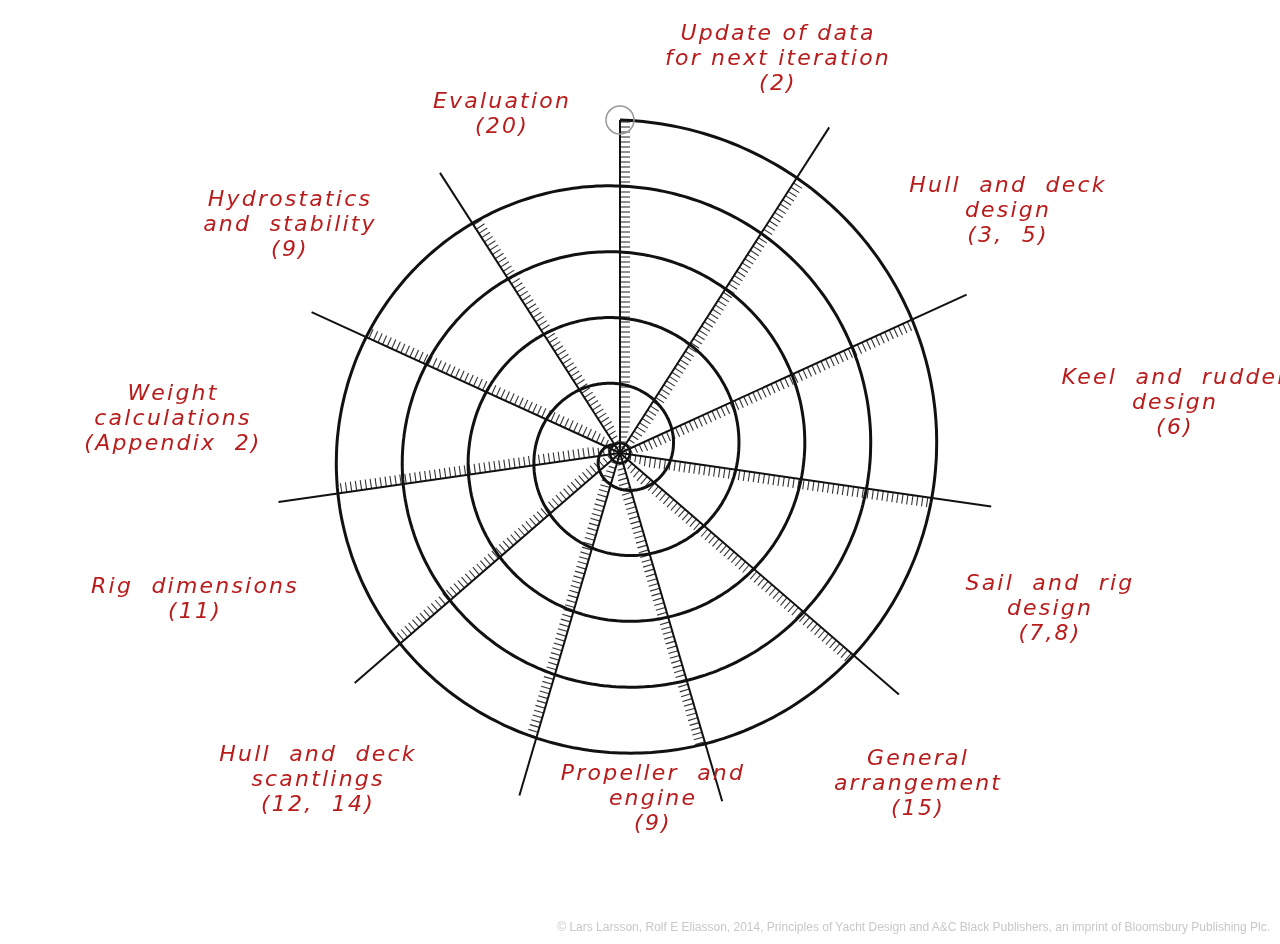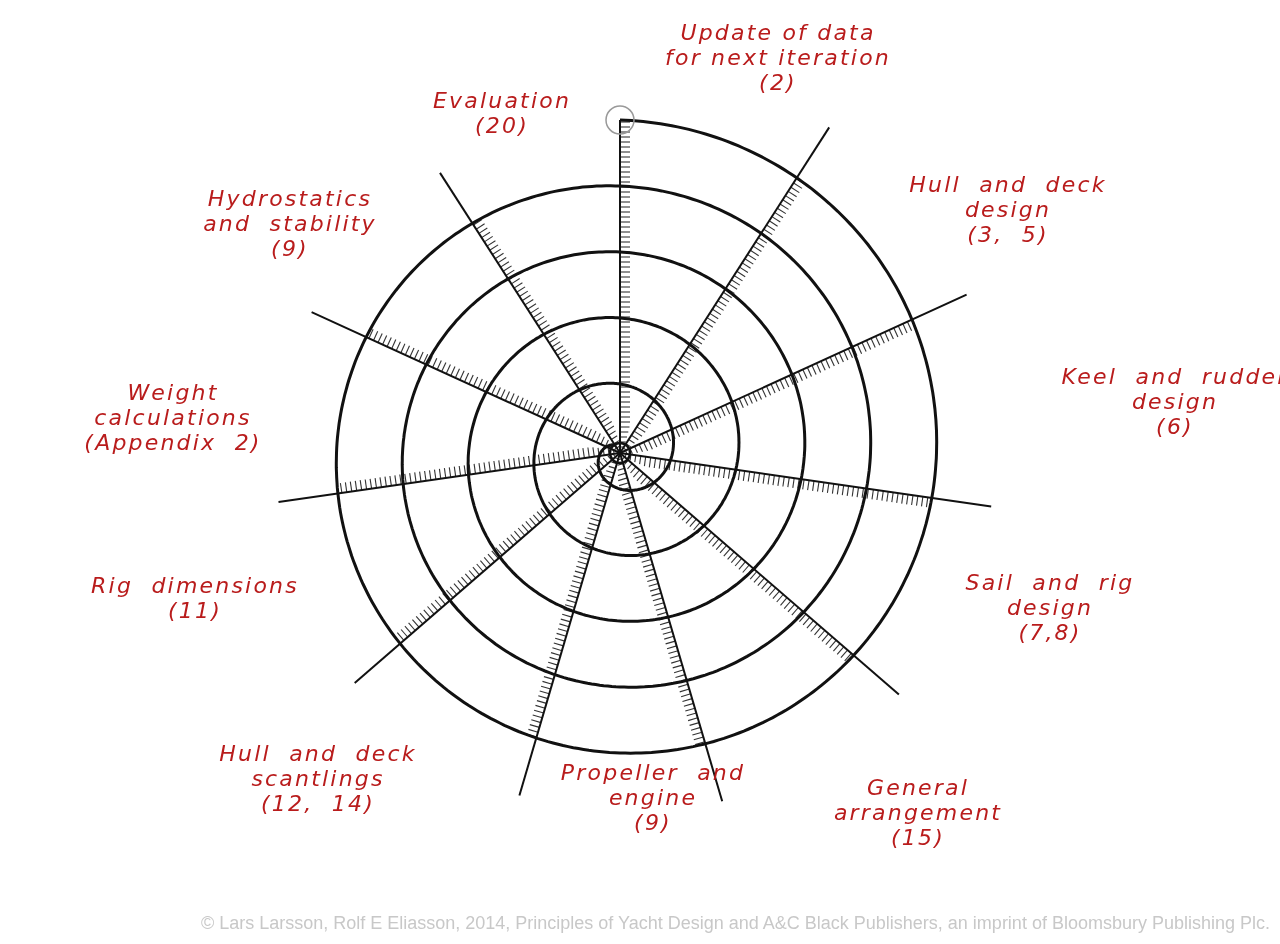--- a/index.html
+++ b/index.html
@@ -1,19 +1,19 @@
 <!DOCTYPE html>
 <html><head>
 <meta charset="utf-8">
 <style>
   html, body { margin:0; padding:0; background:#ffffff; }
   body { width:1280px; height:944px; position:relative; overflow:hidden; font-family:"DejaVu Sans", sans-serif; }
   #diagram { position:absolute; left:0; top:0; }
   .lbl { position:absolute; text-align:center; font-style:italic; font-size:22px; line-height:25px; letter-spacing:2.2px; color:#b91c1c; white-space:pre; transform:translateX(-50%); }
-  .footer { position:absolute; right:10px; bottom:10px; font-family:"Liberation Sans", sans-serif; font-size:18px; color:#c8c8c8; white-space:nowrap; }
+  .footer { position:absolute; right:10px; bottom:10px; font-family:"Liberation Sans", sans-serif; font-size:12px; color:#c8c8c8; white-space:nowrap; }
 </style>
 </head>
 <body>
 
 <svg id="diagram" width="1280" height="944" viewBox="0 0 1280 944" xmlns="http://www.w3.org/2000/svg">
   <g id="hatches">
       <line x1="620.0" y1="447.0" x2="624.5" y2="447.0" stroke="#333" stroke-width="1.1"></line>
       <line x1="620.0" y1="442.0" x2="625.8" y2="442.0" stroke="#333" stroke-width="1.1"></line>
       <line x1="620.0" y1="437.0" x2="627.0" y2="437.0" stroke="#333" stroke-width="1.1"></line>
       <line x1="620.0" y1="432.0" x2="628.3" y2="432.0" stroke="#333" stroke-width="1.1"></line>
@@ -699,21 +699,21 @@
 (2)</div>
 <div class="lbl" style="left:1008px; top:172px;">Hull  and  deck
 design
 (3,  5)</div>
 <div class="lbl" style="left:1175px; top:364px;">Keel  and  rudder
 design
 (6)</div>
 <div class="lbl" style="left:1050px; top:570px;">Sail  and  rig
 design
 (7,8)</div>
-<div class="lbl" style="left:918px; top:745px;margin-top:30px;">General
+<div class="lbl" style="left:918px; top:745px;">General
 arrangement
 (15)</div>
 <div class="lbl" style="left:653px; top:760px;">Propeller  and
 engine
 (9)</div>
 <div class="lbl" style="left:318px; top:741px;">Hull  and  deck
 scantlings
 (12,  14)</div>
 <div class="lbl" style="left:195px; top:573px;">Rig  dimensions
 (11)</div>

